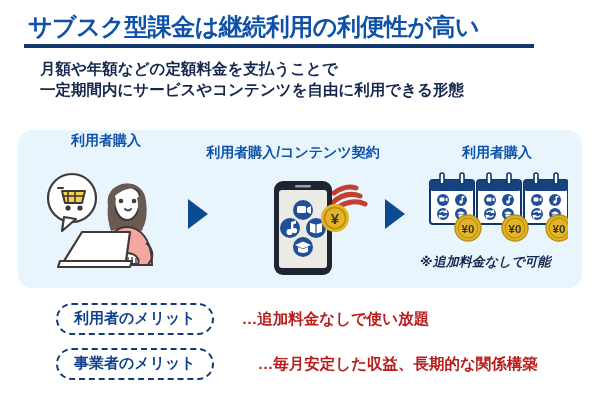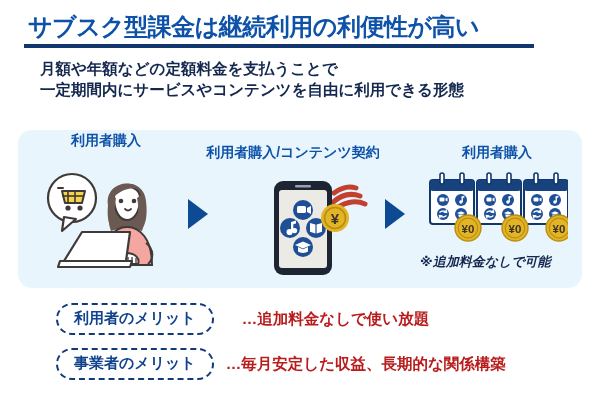--- a/index.html
+++ b/index.html
@@ -112,21 +112,21 @@
   .art-3 { left: 428px; top: 170px; }
 
   
   .benefit-row {
     position: absolute;
     left: 56px;
     display: flex;
     align-items: center;
   }
   .row-1 { top: 303px; gap: 16px; }
-  .row-2 { top: 348px; }
+  .row-2 { top: 348px; gap: 32px; }
 
   .pill {
     border: 2px dashed #123a7a;
     border-radius: 999px;
     padding: 4px 16px 5px 16px;
     font-size: 15px;
     font-weight: bold;
     color: #11428c;
     white-space: nowrap;
     background: #ffffff;

